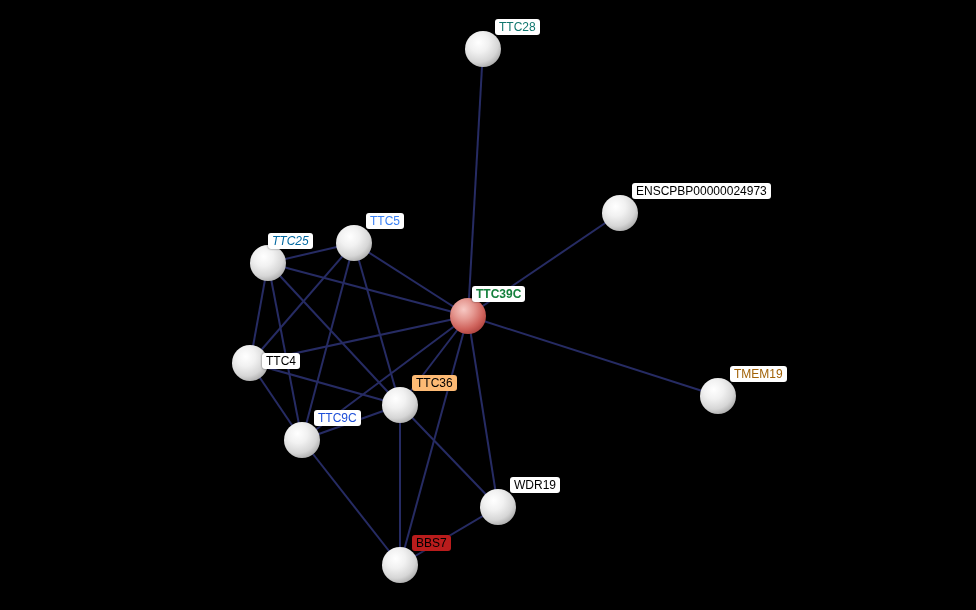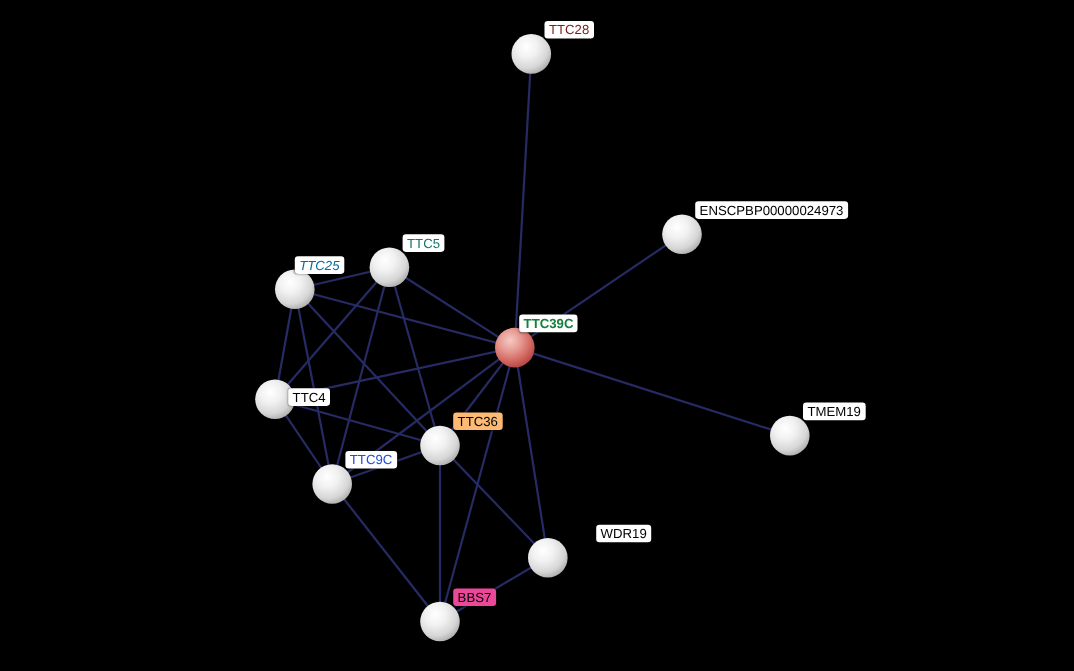--- a/index.html
+++ b/index.html
@@ -68,25 +68,25 @@
         <circle cx="468" cy="316" r="18" fill="url(#ball-red)"></circle>
         <circle cx="250" cy="363" r="18" fill="url(#ball-white)"></circle>
         <circle cx="718" cy="396" r="18" fill="url(#ball-white)"></circle>
         <circle cx="400" cy="405" r="18" fill="url(#ball-white)"></circle>
         <circle cx="302" cy="440" r="18" fill="url(#ball-white)"></circle>
         <circle cx="498" cy="507" r="18" fill="url(#ball-white)"></circle>
         <circle cx="400" cy="565" r="18" fill="url(#ball-white)"></circle>
       </g>
     </svg>
   <div id="labels">
-      <div class="node-label" style="left: 495px; top: 19px; background: rgb(255, 255, 255); color: #7f1d1d;">TTC28</div>
+      <div class="node-label" style="left: 495px; top: 19px; background: rgb(255, 255, 255); color: #0f766e;">TTC28</div>
       <div class="node-label" style="left: 632px; top: 183px; background: rgb(255, 255, 255); color: rgb(0, 0, 0); text-align: right;">ENSCPBP00000024973</div>
-      <div class="node-label" style="left: 366px; top: 213px; background: rgb(255, 255, 255); color: #0f766e;">TTC5</div>
+      <div class="node-label" style="left: 366px; top: 213px; background: rgb(255, 255, 255); color: #3b82f6;">TTC5</div>
       <div class="node-label" style="left: 268px; top: 233px; background: rgb(255, 255, 255); color: #0369a1; font-style: italic;">TTC25</div>
       <div class="node-label" style="left: 472px; top: 286px; background: rgb(255, 255, 255); color: #15803d; font-weight: bold;">TTC39C</div>
       <div class="node-label" style="left: 262px; top: 333px; background: rgb(255, 255, 255); color: rgb(0, 0, 0); margin-top: 20px;">TTC4</div>
-      <div class="node-label" style="left: 730px; top: 366px; background: rgb(255, 255, 255); color: #000000;">TMEM19</div>
+      <div class="node-label" style="left: 730px; top: 366px; background: rgb(255, 255, 255); color: #a16207;">TMEM19</div>
       <div class="node-label" style="left: 412px; top: 375px; background: #fdba74; color: rgb(0, 0, 0);">TTC36</div>
       <div class="node-label" style="left: 314px; top: 410px; background: rgb(255, 255, 255); color: #1d4ed8;">TTC9C</div>
-      <div class="node-label" style="left: 510px; top: 477px; background: rgb(255, 255, 255); color: rgb(0, 0, 0); margin-left: 32px;">WDR19</div>
-      <div class="node-label" style="left: 412px; top: 535px; background: #ec4899; color: rgb(0, 0, 0);">BBS7</div>
+      <div class="node-label" style="left: 510px; top: 477px; background: rgb(255, 255, 255); color: rgb(0, 0, 0);">WDR19</div>
+      <div class="node-label" style="left: 412px; top: 535px; background: #b91c1c; color: rgb(0, 0, 0);">BBS7</div>
     </div>
 </div>
 
 </body></html>

